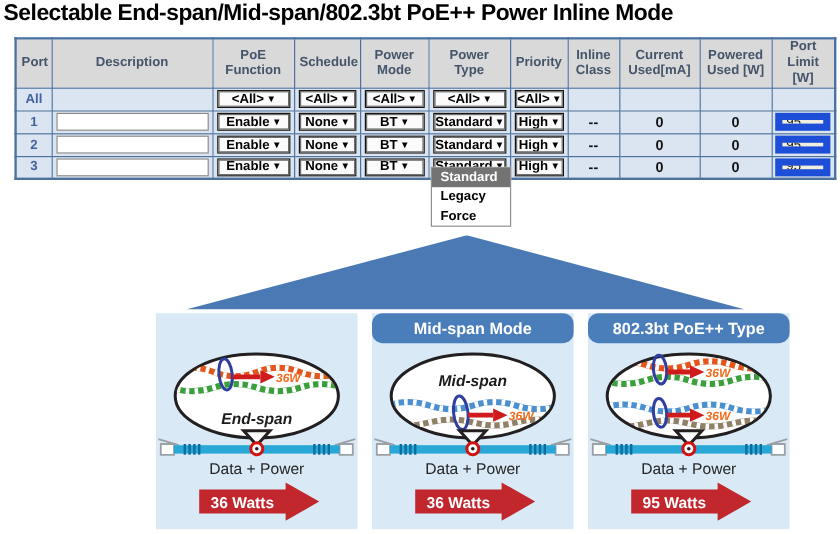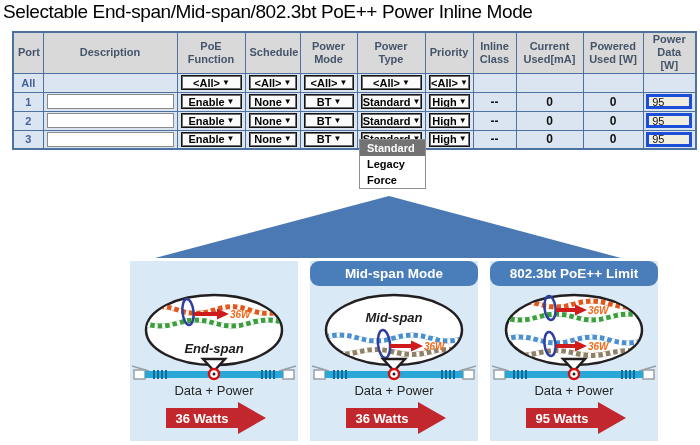--- a/index.html
+++ b/index.html
@@ -5,21 +5,21 @@
   * { box-sizing: border-box; }
   html,body { margin:0; padding:0; }
   body {
     width:700px; height:445px; position:relative; overflow:hidden;
     background:#ffffff; font-family:"Liberation Sans", sans-serif;
   }
 
   
   .page-title {
     position:absolute; left:3px; top:1px;
-    font-size:19px; font-weight:normal; color:#000; letter-spacing:-0.4px;
+    font-size:19px; font-weight:bold; color:#000; letter-spacing:-0.4px;
     white-space:nowrap;
   }
 
   
   table.poe {
     position:absolute; left:12px; top:31px; width:685px;
     border-collapse:collapse; table-layout:fixed;
     border:2px solid #4e72a0;
   }
   table.poe th, table.poe td { border:1px solid #4e72a0; overflow:hidden; }
@@ -39,21 +39,21 @@
     cursor:default; white-space:nowrap;
   }
   .sel .arr { font-size:8px; line-height:1; margin-left:2px; }
 
   .desc-input {
     width:127px; height:15px; border:1px solid #8a8a8a; background:#fff;
     font-family:"Liberation Sans",sans-serif; font-size:11px; padding:0 2px;
     display:block; margin:0 auto;
   }
   .limit-input {
-    width:46px; height:15px; border:3px solid #1d4ed8; background:#f0eee1;
+    width:46px; height:15px; border:6px solid #1d4ed8; background:#f0eee1;
     font-family:"Liberation Sans",sans-serif; font-size:11px; padding:0 0 0 3px;
     display:block; margin:0 auto; text-align:left; color:#111;
   }
   .cell-val { font-weight:bold; font-size:12px; color:#111; }
 
   
   .ddlist {
     position:absolute; left:359px; top:139px; width:67px;
     background:#fff; border:1px solid #8f8f8f; z-index:6;
   }
@@ -109,21 +109,21 @@
     <th>Port</th>
     <th>Description</th>
     <th>PoE Function</th>
     <th>Schedule</th>
     <th>Power Mode</th>
     <th>Power Type</th>
     <th>Priority</th>
     <th>Inline Class</th>
     <th>Current Used[mA]</th>
     <th>Powered Used [W]</th>
-    <th>Power Data [W]</th>
+    <th>Port Limit [W]</th>
   </tr>
 
   <tr class="frow">
     <td><span class="port-label">All</span></td>
     <td></td>
     <td>
           <div class="sel">
             <span>&lt;All&gt;</span>
             <span class="arr">▼</span>
           </div>
@@ -384,21 +384,21 @@
     <circle cx="84" cy="86" r="1.5" fill="#231f20"></circle>
   </svg>
   <div class="data-power">Data + Power</div>
   <svg class="watts-arrow" width="104" height="32" viewBox="0 0 104 32">
     <polygon points="4,6 76,6 76,0 104,16 76,32 76,26 4,26" fill="#c1272d"></polygon>
     <text x="40" y="21" text-anchor="middle" font-family="Liberation Sans, sans-serif" font-size="13" font-weight="bold" fill="#fff">36 Watts</text>
   </svg>
 </div>
 
 <div class="card card-3">
-  <div class="card-header">802.3bt PoE++ Limit</div>
+  <div class="card-header">802.3bt PoE++ Type</div>
   <svg class="card-gfx" width="168" height="94" viewBox="0 0 168 94">
     <defs>
         <clipPath id="clipC">
           <ellipse cx="84" cy="42" rx="67" ry="34"></ellipse>
         </clipPath>
       </defs>
     <ellipse cx="84" cy="42" rx="68" ry="35" fill="#fff" stroke="#231f20" stroke-width="2.5"></ellipse>
     <g clip-path="url(#clipC)">
       <path d="M12 16 q18 -6 36 0 t36 0 t36 0 t36 0" fill="none" stroke="#e2561b" stroke-width="5"></path>
       <path d="M12 16 q18 -6 36 0 t36 0 t36 0 t36 0" fill="none" stroke="#ffffff" stroke-width="5" stroke-dasharray="3 4.5"></path>

